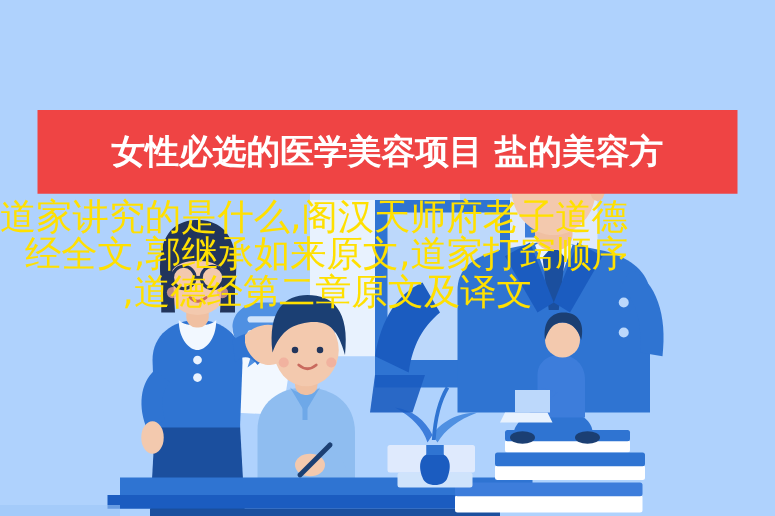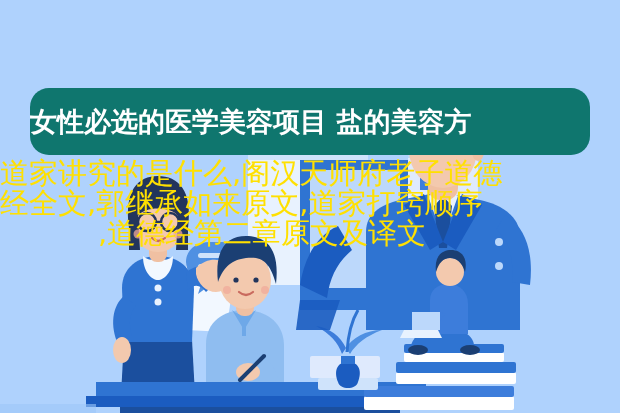--- a/index.html
+++ b/index.html
@@ -24,26 +24,25 @@
     height: 413px;
   }
 
   
   #banner {
     position: absolute;
     left: 30px;
     top: 88px;
     width: 560px;
     height: 67px;
-    background: #0f766e;
+    background: #ef4444;
     display: flex;
     align-items: center;
-    justify-content: flex-start;
+    justify-content: center;
     z-index: 30;
-    border-radius: 19px;
   }
   #banner-text {
     color: #ffffff;
     font-size: 27px;
     font-weight: bold;
     letter-spacing: 0px;
     line-height: 1;
     white-space: nowrap;
   }
 
@@ -60,21 +59,21 @@
     font-weight: normal;
     line-height: 30px;
     padding: 0 2px;
     box-sizing: border-box;
   }
   #caption .cap-line {
     display: block;
     white-space: nowrap;
   }
   #caption .cap-line.l1 { text-align: left; margin-left: -2px; }
-  #caption .cap-line.l2 { text-align: left; margin-left: -2px; }
+  #caption .cap-line.l2 { text-align: left; margin-left: -2px; padding-left: 20px; }
   #caption .cap-line.l3 { text-align: center; }
 </style>
 </head>
 <body>
 
 <div id="stage">
 
   <svg id="illustration" viewBox="0 0 620 413" preserveAspectRatio="none">
 
     <rect x="0" y="0" width="620" height="413" fill="#afd2fd"></rect>

